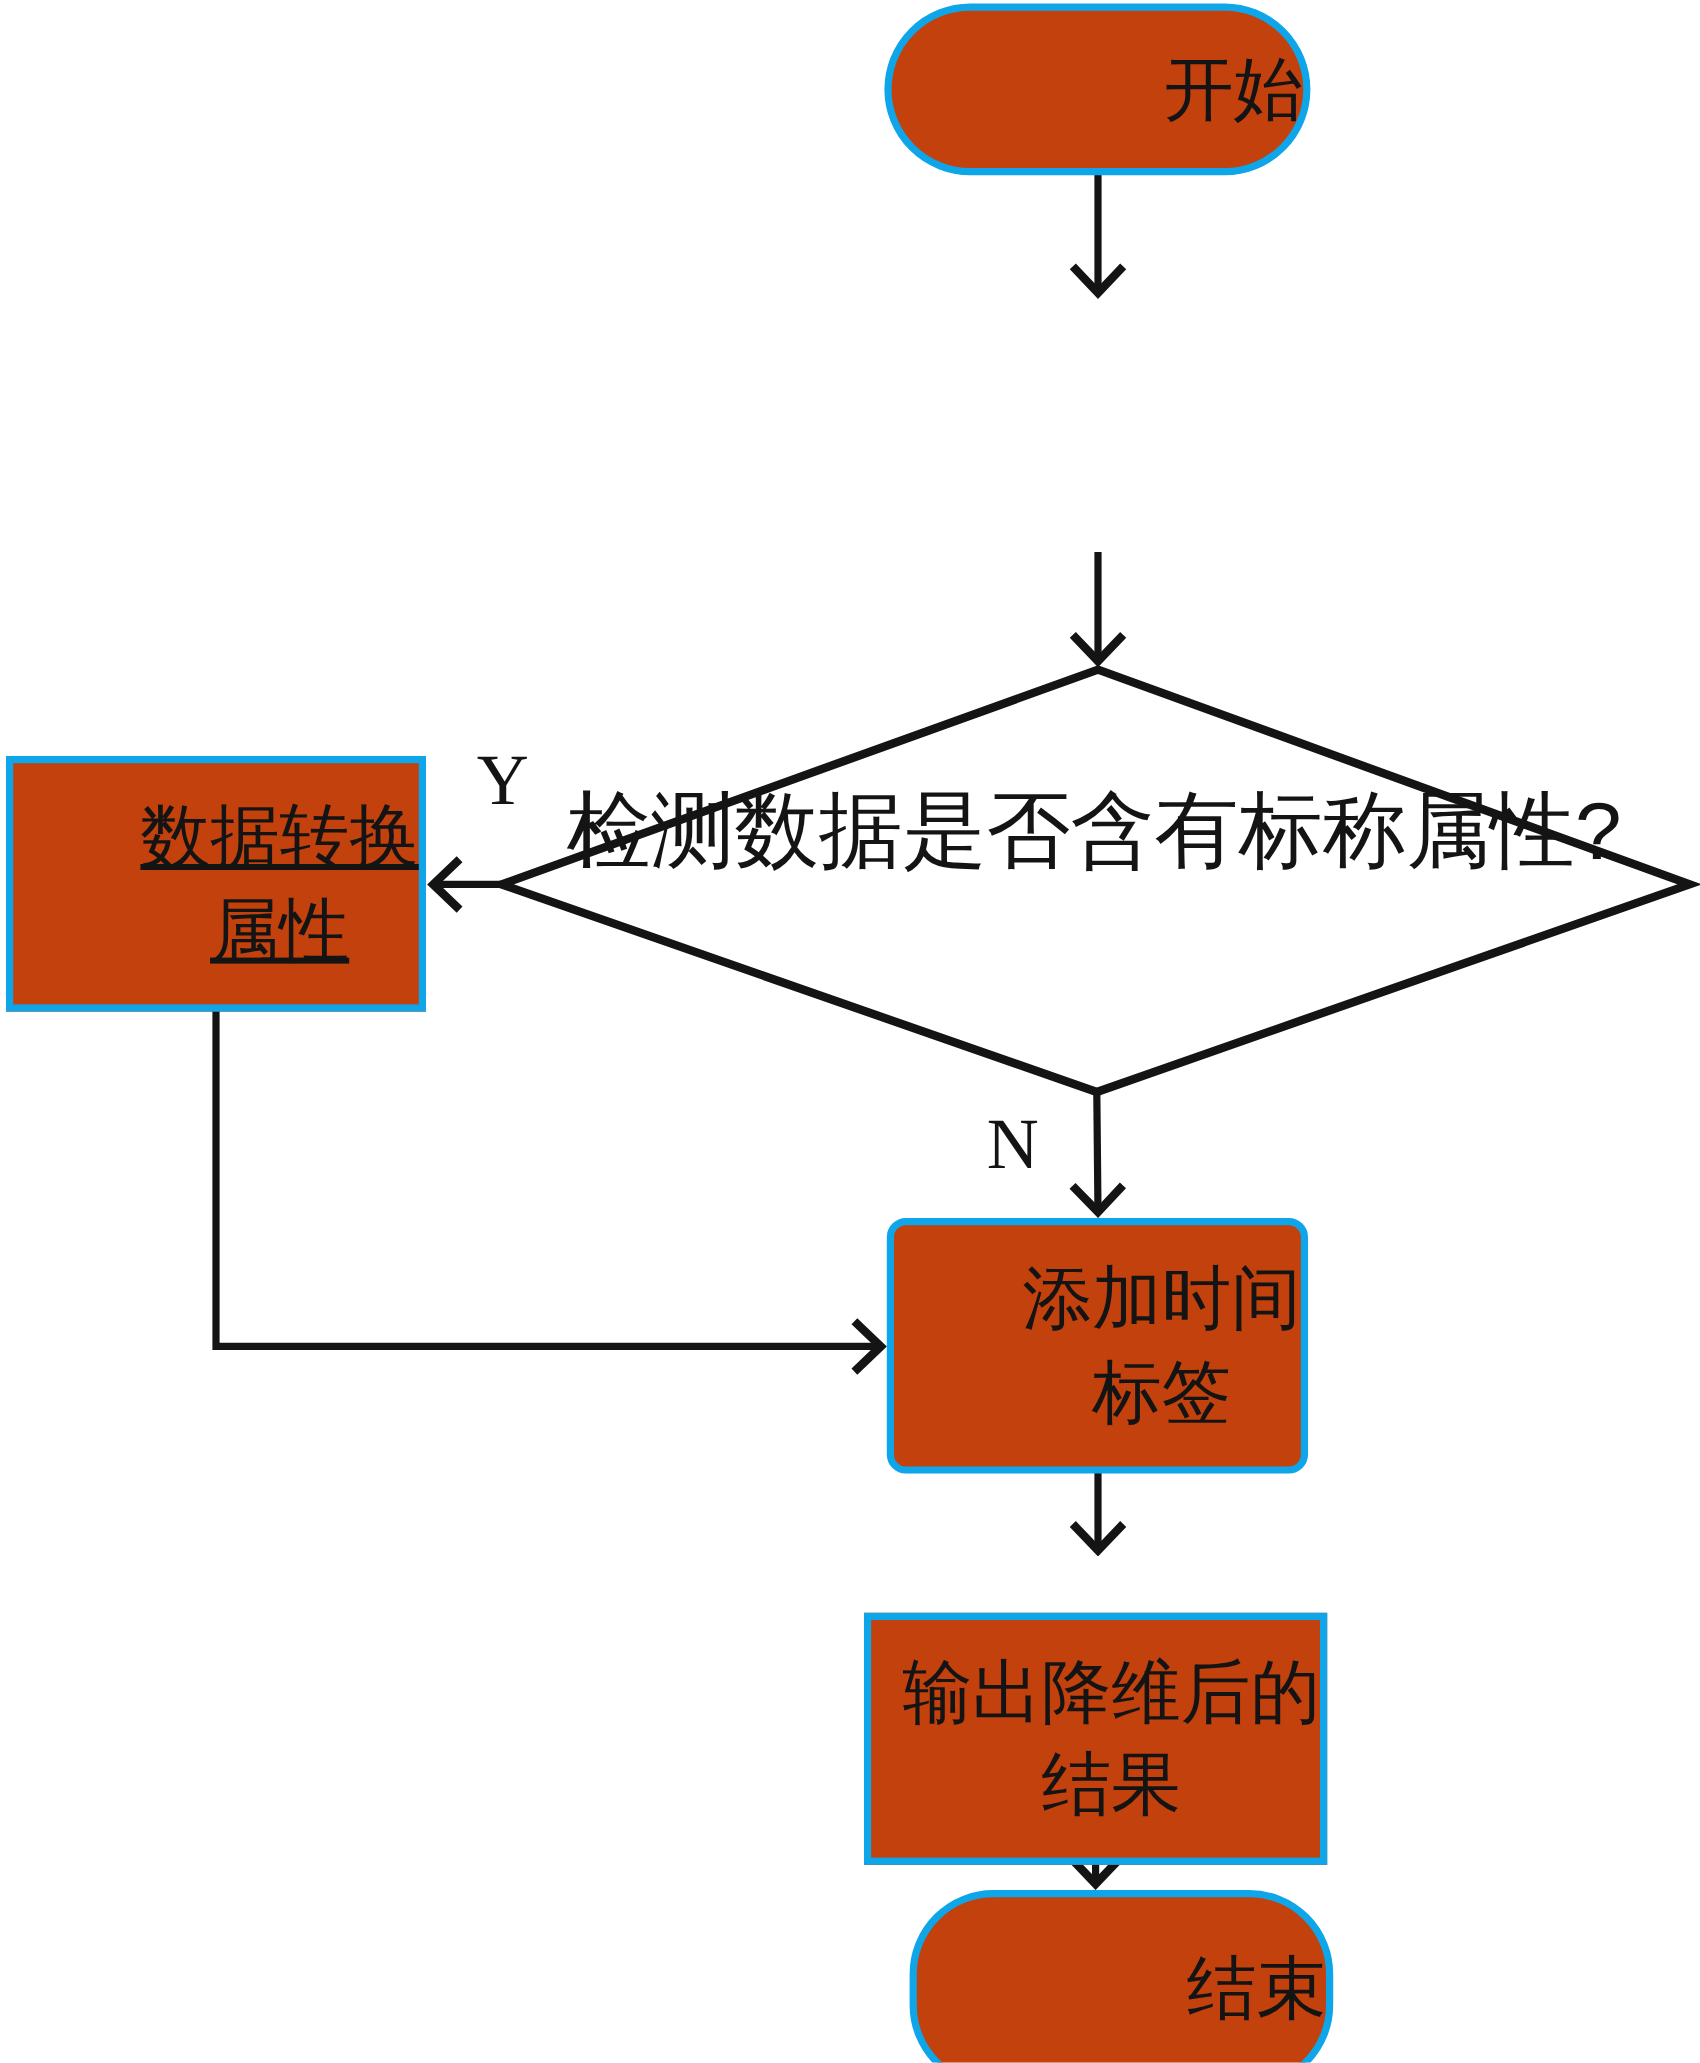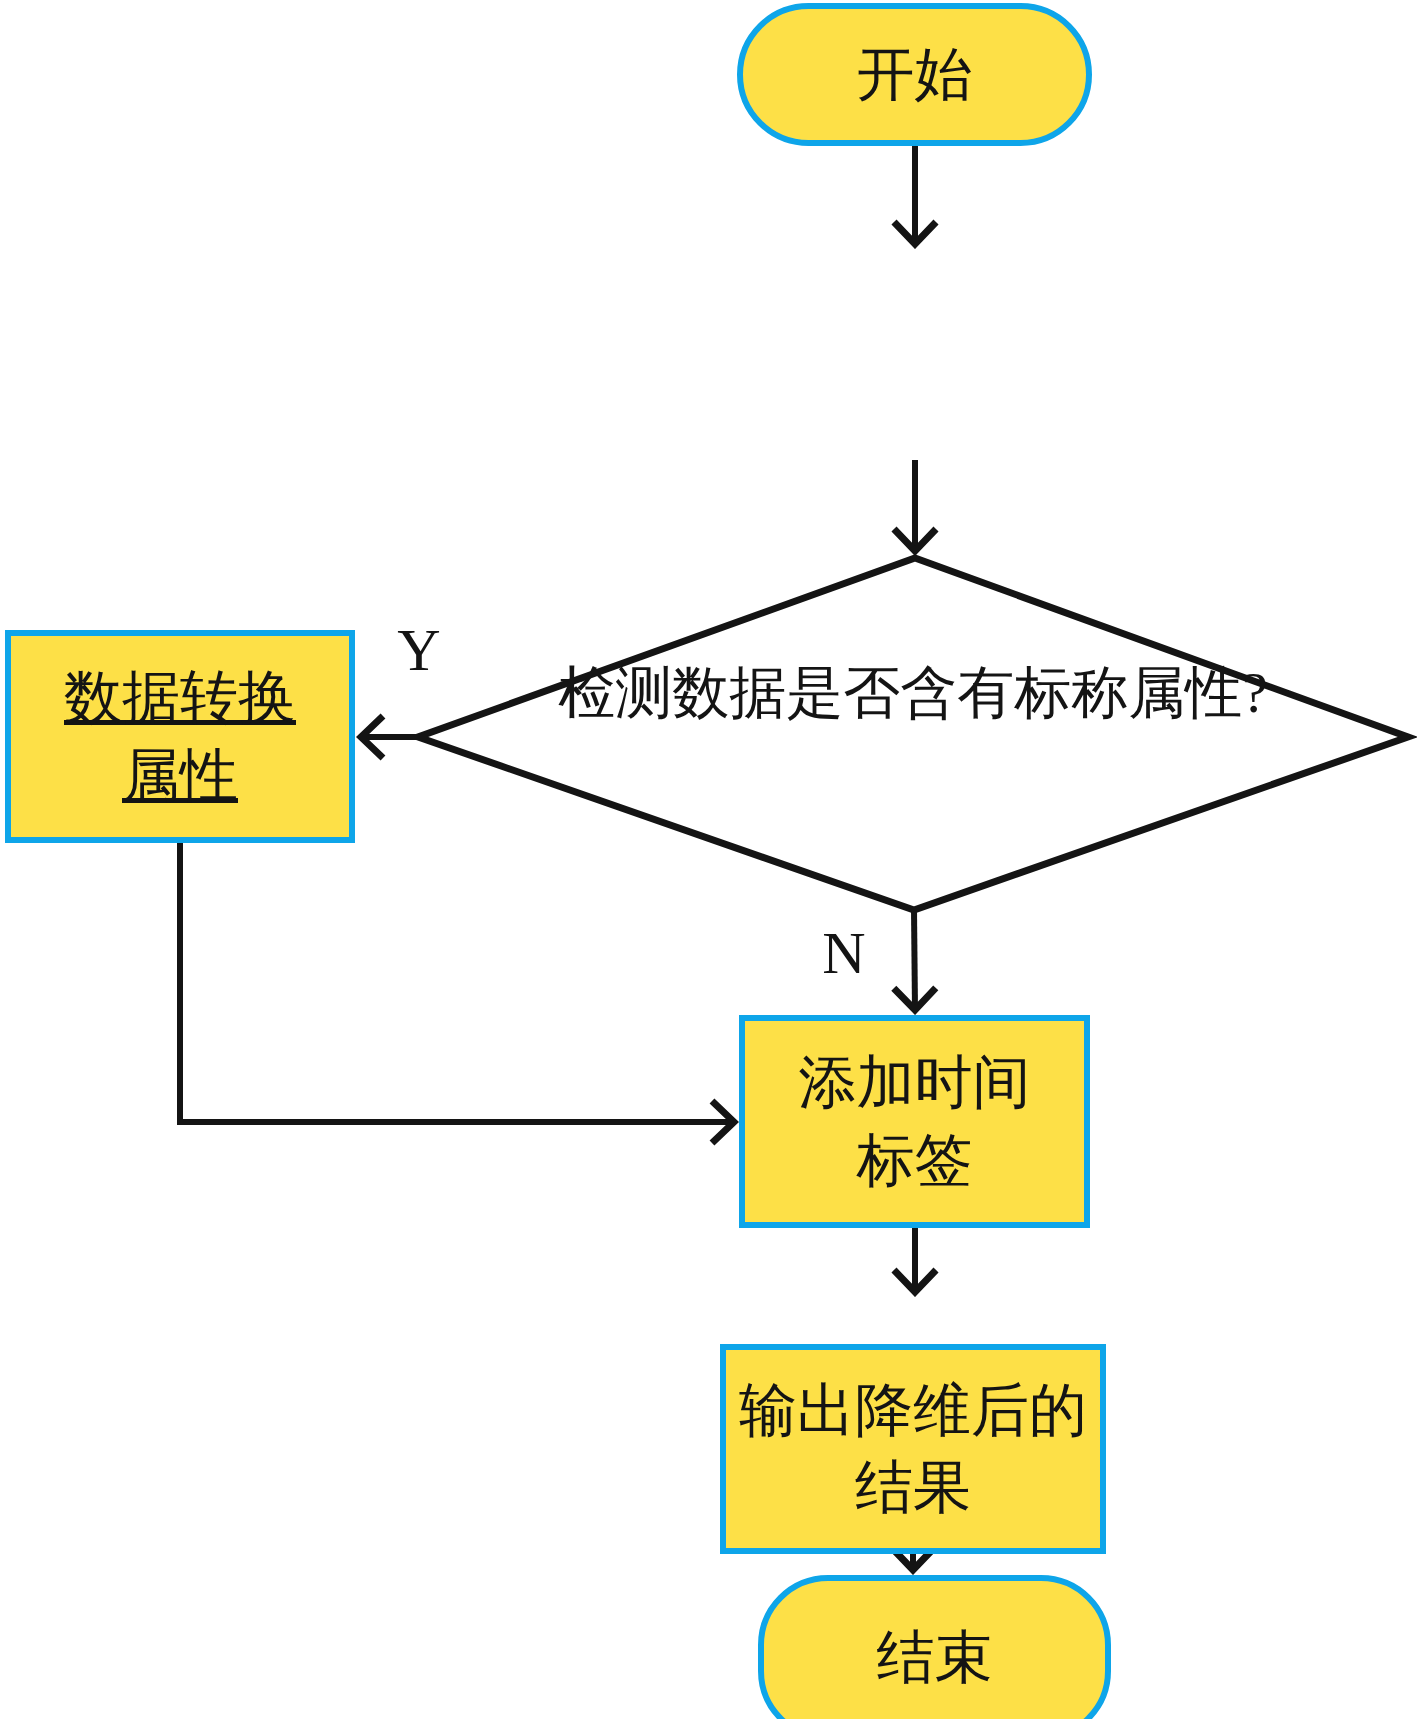--- a/index.html
+++ b/index.html
@@ -20,47 +20,48 @@
     position: absolute;
     left: 0;
     top: 0;
     width: 1417px;
     height: 1719px;
   }
   .node {
     position: absolute;
     box-sizing: border-box;
     border: 6px solid #0ea5e9;
-    background: #fde047;
+    background: #c2410c;
     display: flex;
     align-items: center;
-    justify-content: center;
+    justify-content: flex-end;
     text-align: center;
     font-size: 58px;
     line-height: 1.33;
     white-space: pre-line;
   }
   .node-start    { left: 737px; top: 3px;    width: 355px; height: 143px; border-radius: 72px; border-width: 6px; }
   .node-data-input { left: 738px; top: 248px; width: 352px; height: 212px; }
   .node-convert  { left: 5px;   top: 630px;  width: 350px; height: 213px; text-decoration: underline; }
-  .node-add-time { left: 739px; top: 1015px; width: 351px; height: 213px; }
+  .node-add-time { left: 739px; top: 1015px; width: 351px; height: 213px; border-radius: 16px; }
   .node-output   { left: 720px; top: 1297px; width: 386px; height: 210px; margin-top: 47px; }
   .node-end      { left: 758px; top: 1575px; width: 353px; height: 166px; border-radius: 70px; border-width: 6px; }
 
   .decision-text {
     position: absolute;
     left: 430px;
     top: 628px;
     width: 966px;
     height: 130px;
     display: flex;
     align-items: center;
     justify-content: center;
     text-align: center;
-    font-size: 57px;
+    font-size: 70px;
+    font-family: Liberation Mono, monospace;
   }
   .branch {
     position: absolute;
     display: flex;
     align-items: center;
     justify-content: center;
     font-size: 60px;
   }
   .branch-yes { left: 389px; top: 618px; width: 60px; height: 64px; }
   .branch-no  { left: 814px; top: 921px; width: 60px; height: 64px; }

